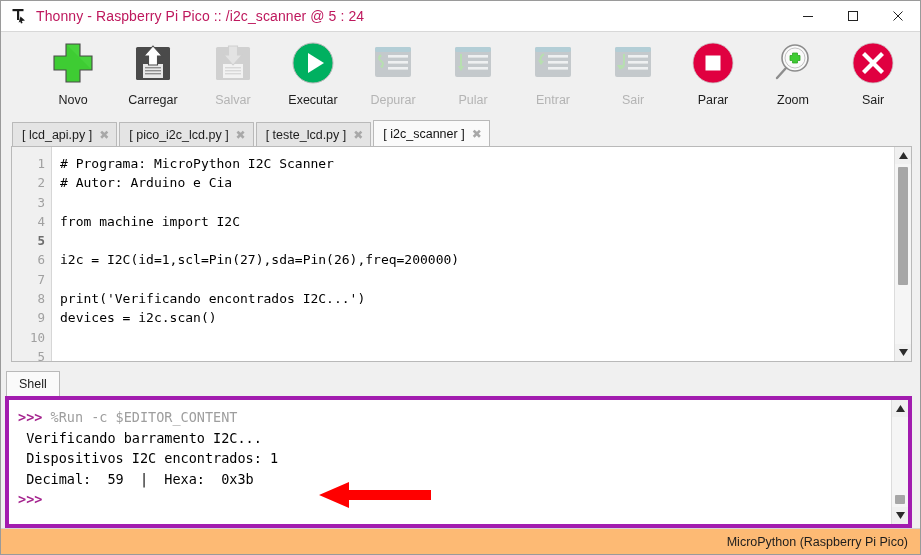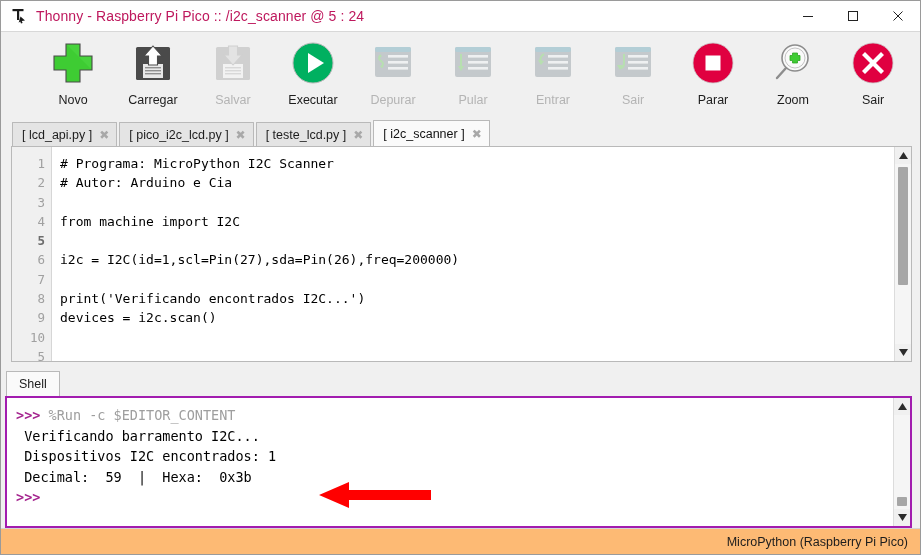--- a/index.html
+++ b/index.html
@@ -209,21 +209,21 @@
     border-bottom: none;
     display: flex;
     align-items: center;
     padding: 0 12px;
     box-sizing: border-box;
     font-size: 12.5px;
     color: #1d1d1d;
     border-radius: 1px 1px 0 0;
   }
   .shell-frame {
-    border: 2px solid #a21caf;
+    border: 4px solid #a21caf;
     background: #ffffff;
     flex: 1 1 auto;
     display: flex;
     box-sizing: border-box;
     position: relative;
     min-height: 0;
   }
   .shell-content {
     flex: 1;
     padding: 7px 0 0 9px;

